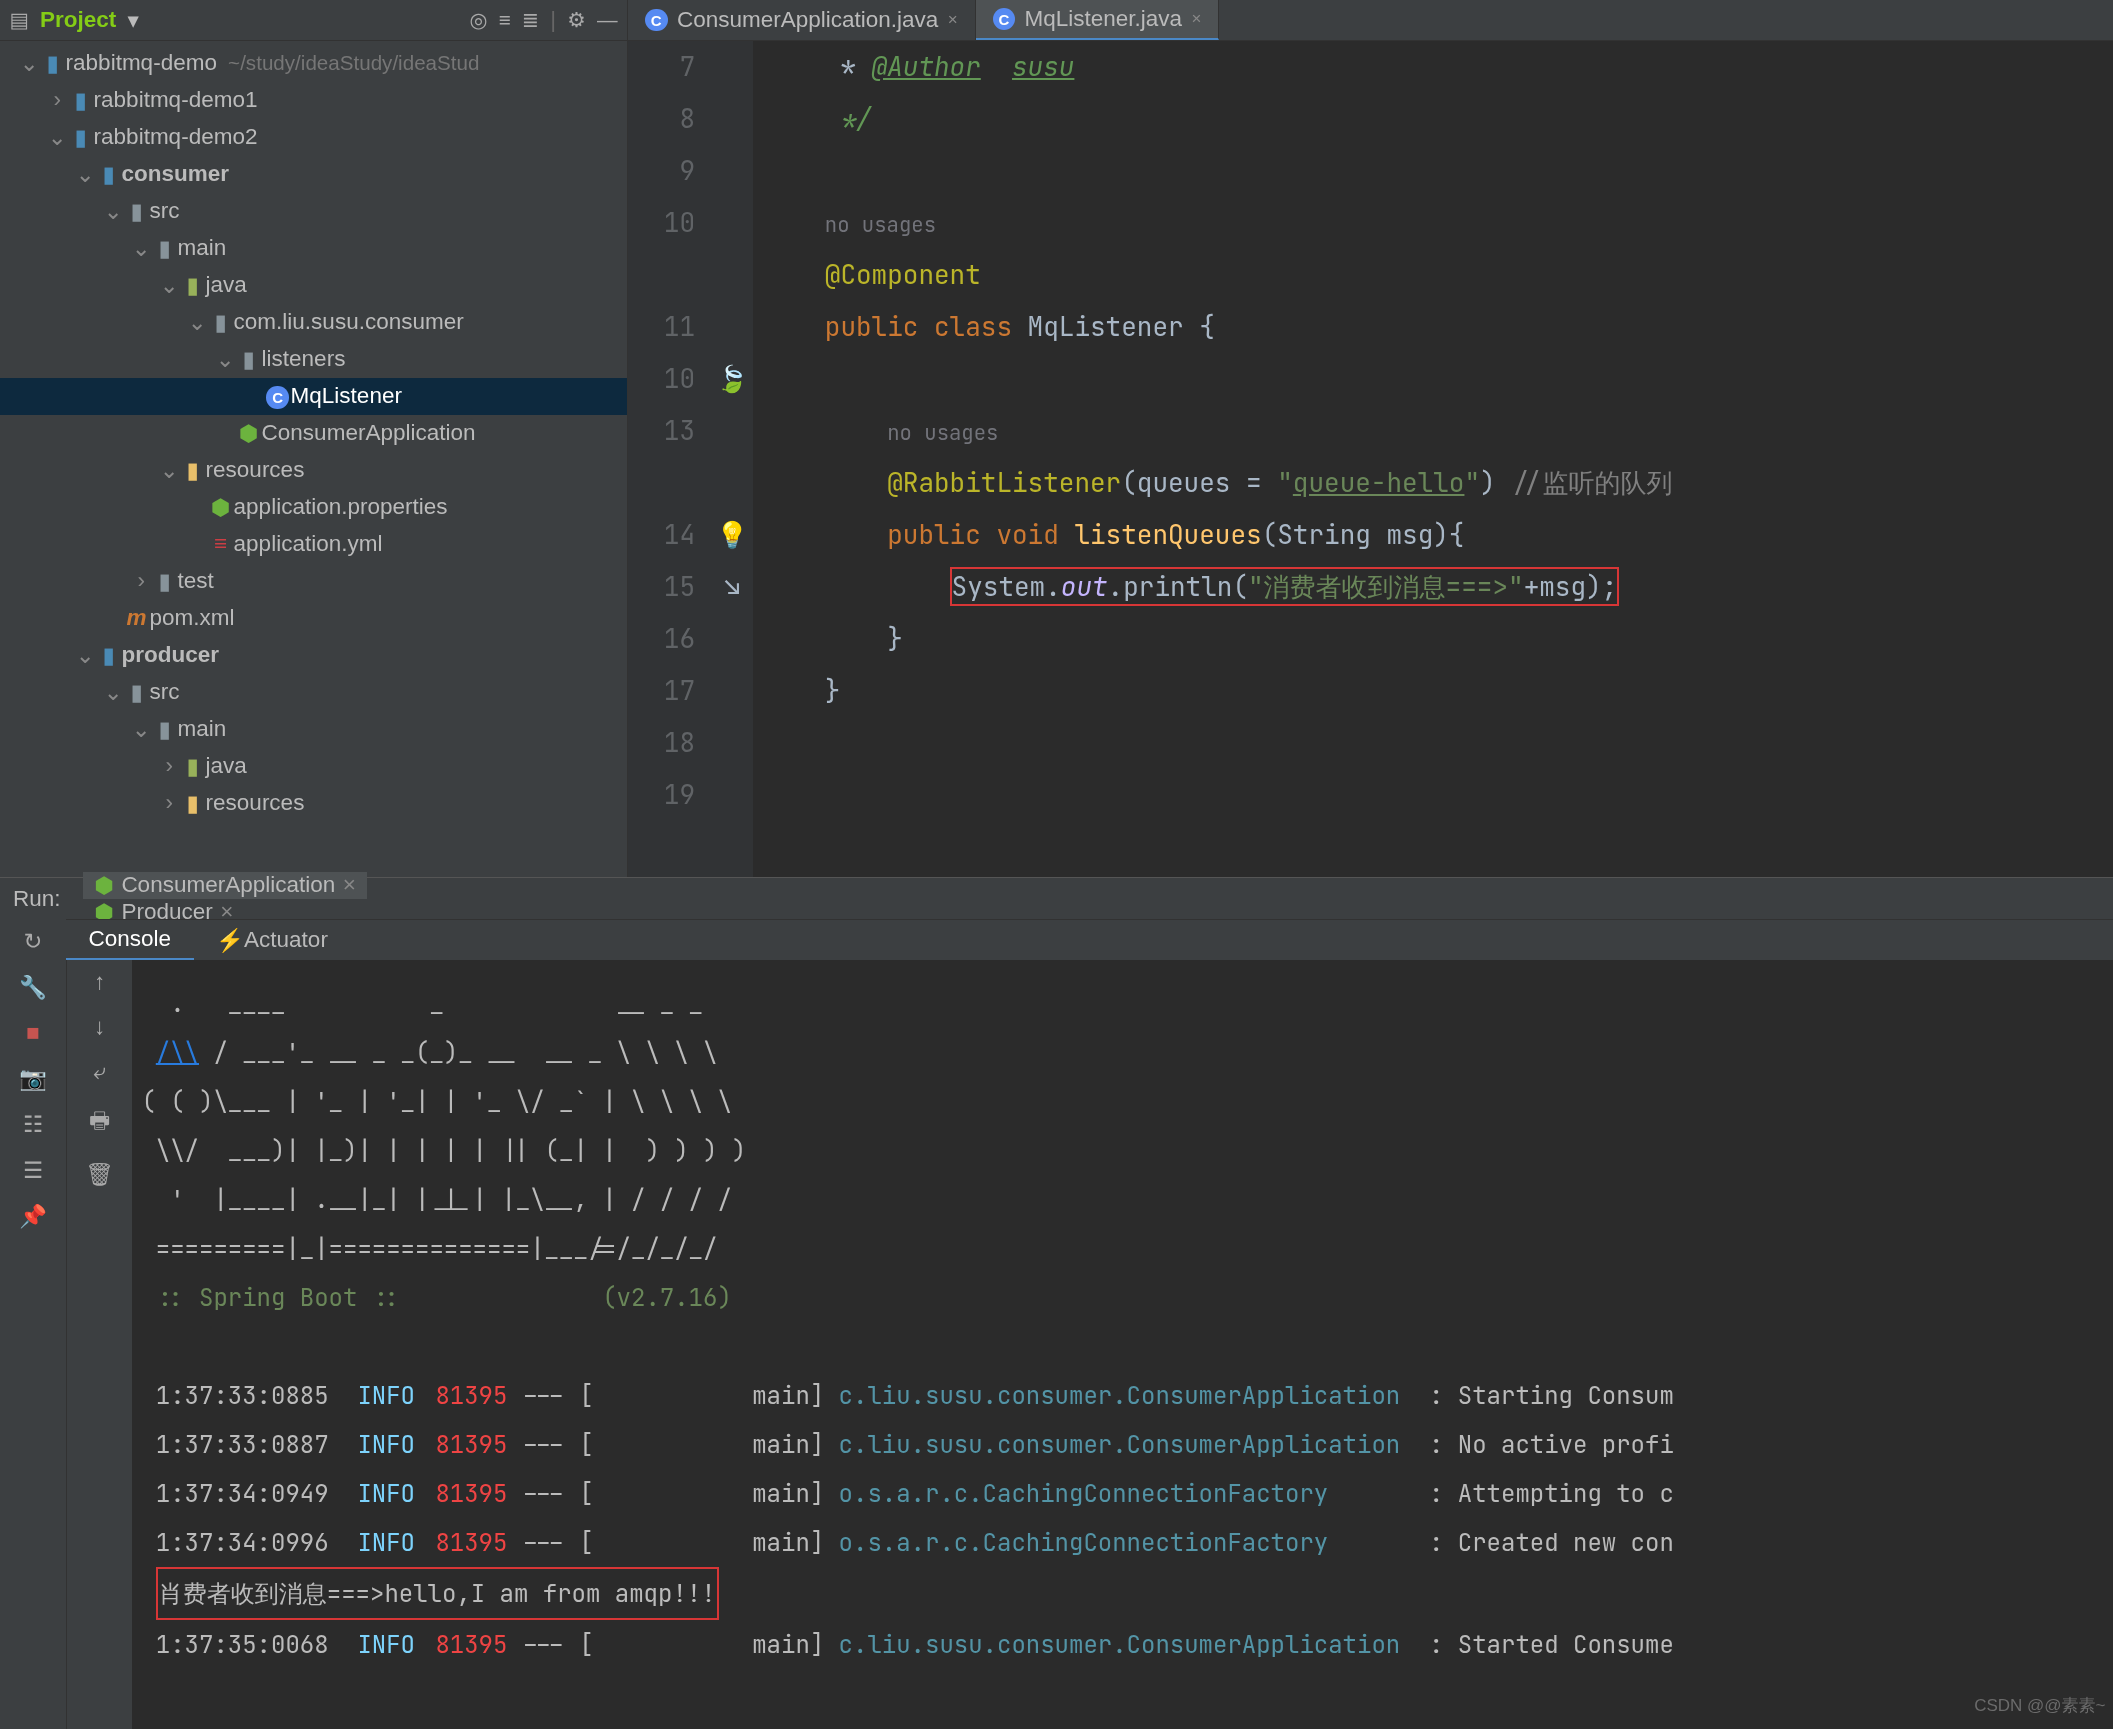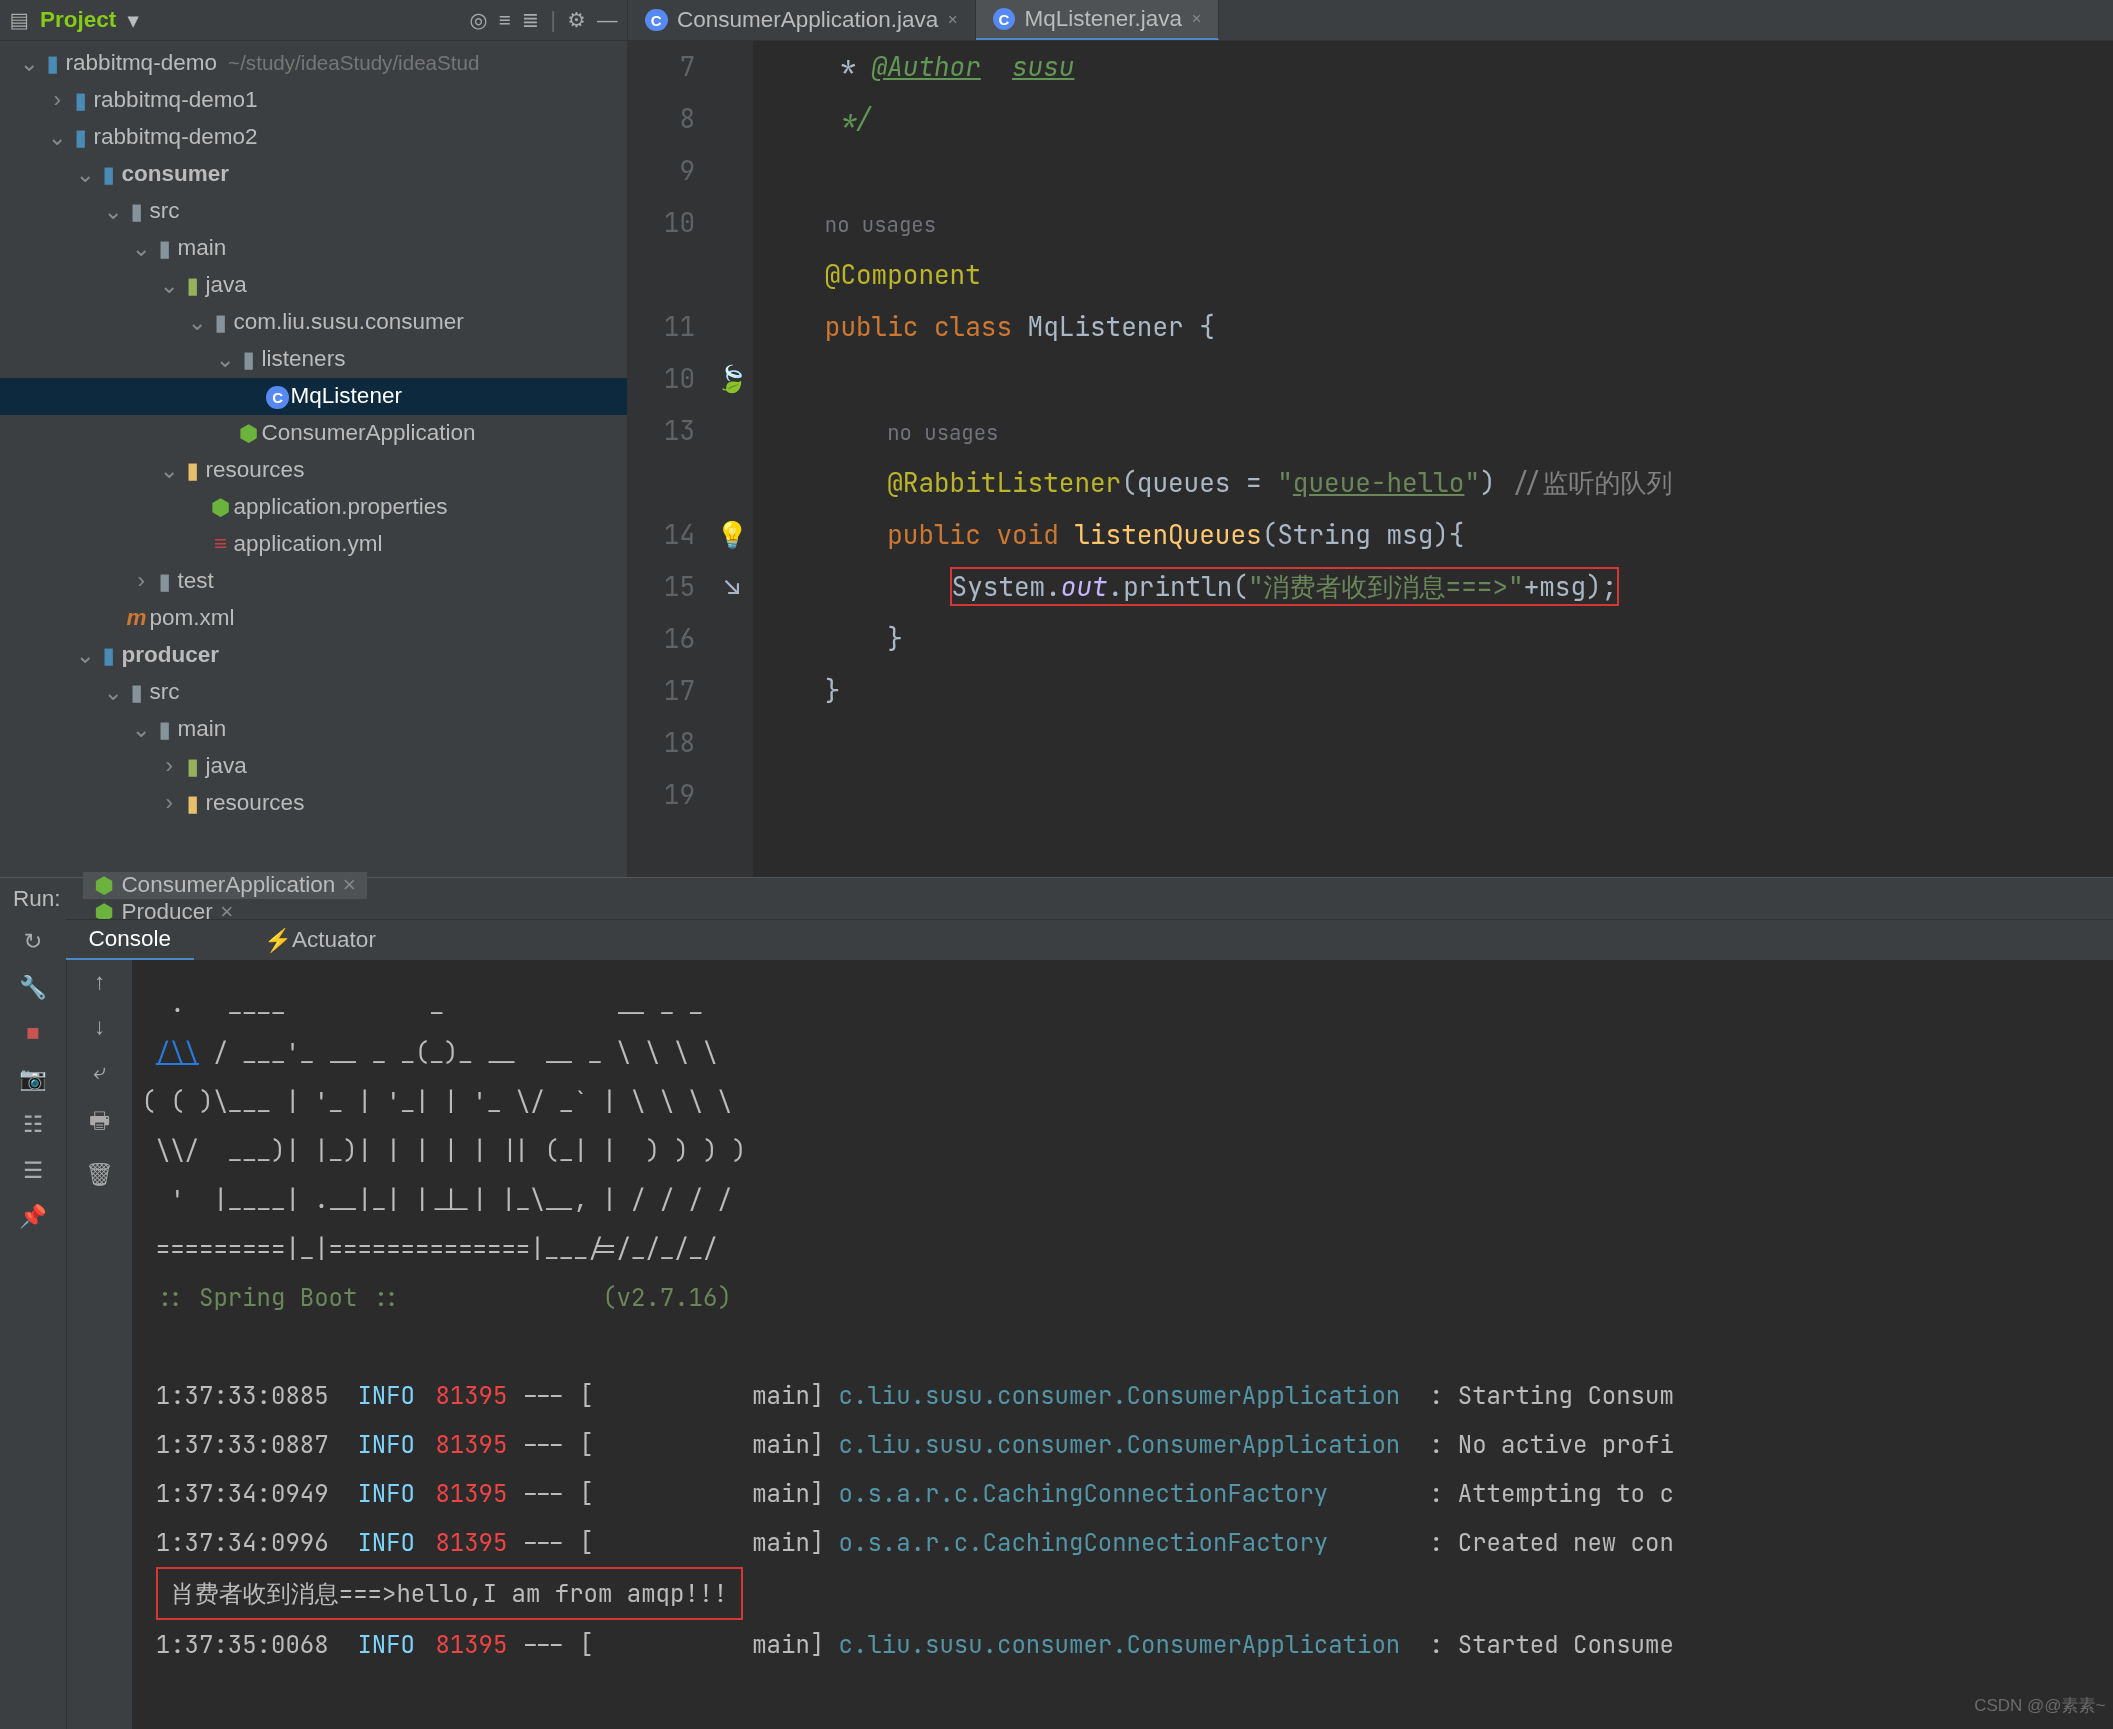--- a/index.html
+++ b/index.html
@@ -62,37 +62,37 @@
 .hint { color:#72737a; font-size:20.6px;}
 
 .boxred { border:2.8px solid #d73636; }
 
 
 .run { height:853px; background:#2b2b2b; border-top:0.9px solid #555; display:flex; flex-direction:column;}
 .run-hdr { display:flex; align-items:center; height:41px; background:#3c3f41; padding-left:13px; gap:22.5px; color:#bbb;}
 .run-hdr .rtab { display:flex; align-items:center; gap:7.5px; padding:0 11.2px; height:100%;}
 .run-hdr .rtab.act { background:#4e5254; }
 
-.run-sub { display:flex; align-items:center; height:41px; background:#3c3f41; border-top:0.9px solid #323232;gap:48px; }
+.run-sub { display:flex; align-items:center; height:41px; background:#3c3f41; border-top:0.9px solid #323232; }
 .run-sub .stab { padding:0 22.5px; height:100%; display:flex; align-items:center; color:#bbb;}
 .run-sub .stab.act { border-bottom:2.8px solid #4a88c7; color:#fff;}
 
 .run-body { flex:1; display:flex; }
 .run-left { width:66px; background:#3c3f41; display:flex; flex-direction:column; align-items:center; padding-top:9.4px; gap:19px;}
 .run-left2 { width:66px; background:#3c3f41; display:flex; flex-direction:column; align-items:center; padding-top:9.4px; gap:19px; border-left:0.9px solid #323232;}
 .run-left .ic, .run-left2 .ic { color:#aaa; font-size:22.5px;}
 
 .console { flex:1; font-family:"JetBrains Mono","Consolas",monospace; font-size:24px; line-height:49px; padding:19px 0 0 9.4px; white-space:pre; color:#bbb; overflow:hidden;}
 .console .info { color:#7dd3fc; }
 .console .pid { color:#ef4444;margin-left:6px; }
 .console .cl { color:#5394a6; }
 .console .link { color:#287bde; text-decoration:underline; }
 .console .boot { color:#6a8759; }
 
-.redbox-c { border:2.8px solid #d73636; display:inline-block; padding:0 13px;}
+.redbox-c { border:2.8px solid #d73636; display:inline-block; padding:0 1px;}
 .watermark { position:fixed; right:7.5px; bottom:12px; color:#6b6b6b; font-size:17px;}
 </style>
 </head>
 <body>
 
 <div class="root">
  <div class="top">
 
   <div class="sidebar">
     <div class="proj-hdr">

